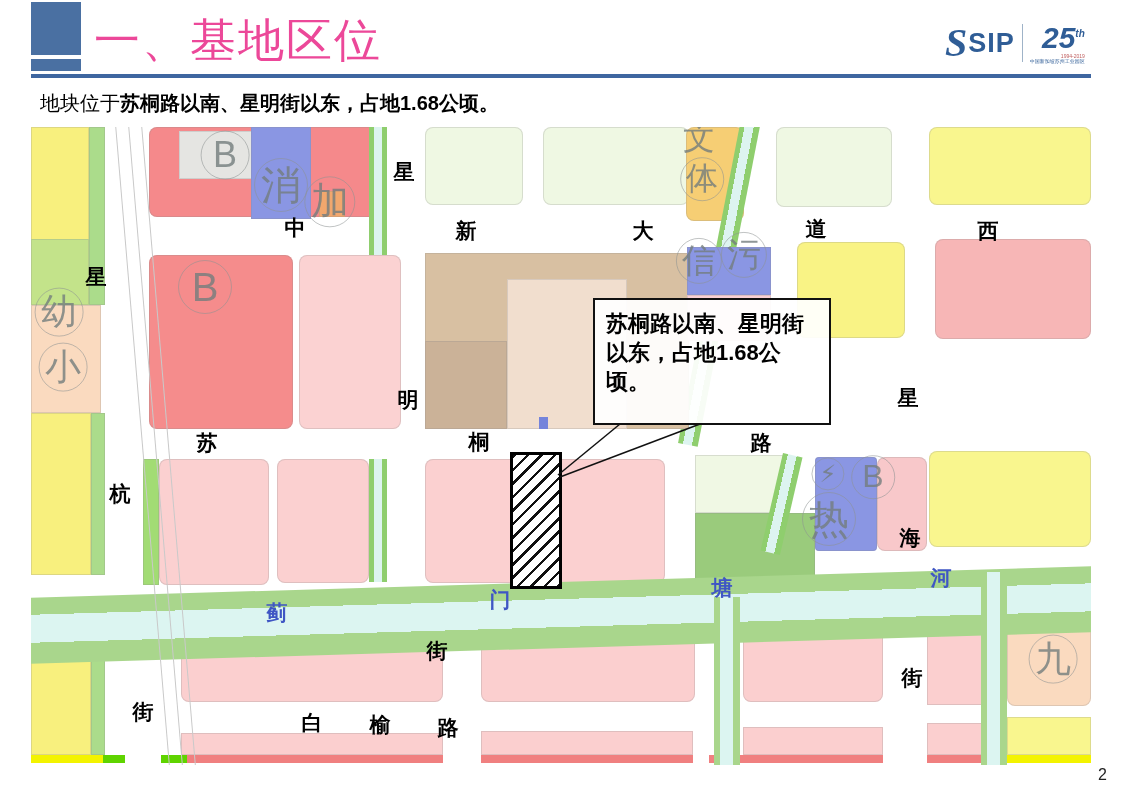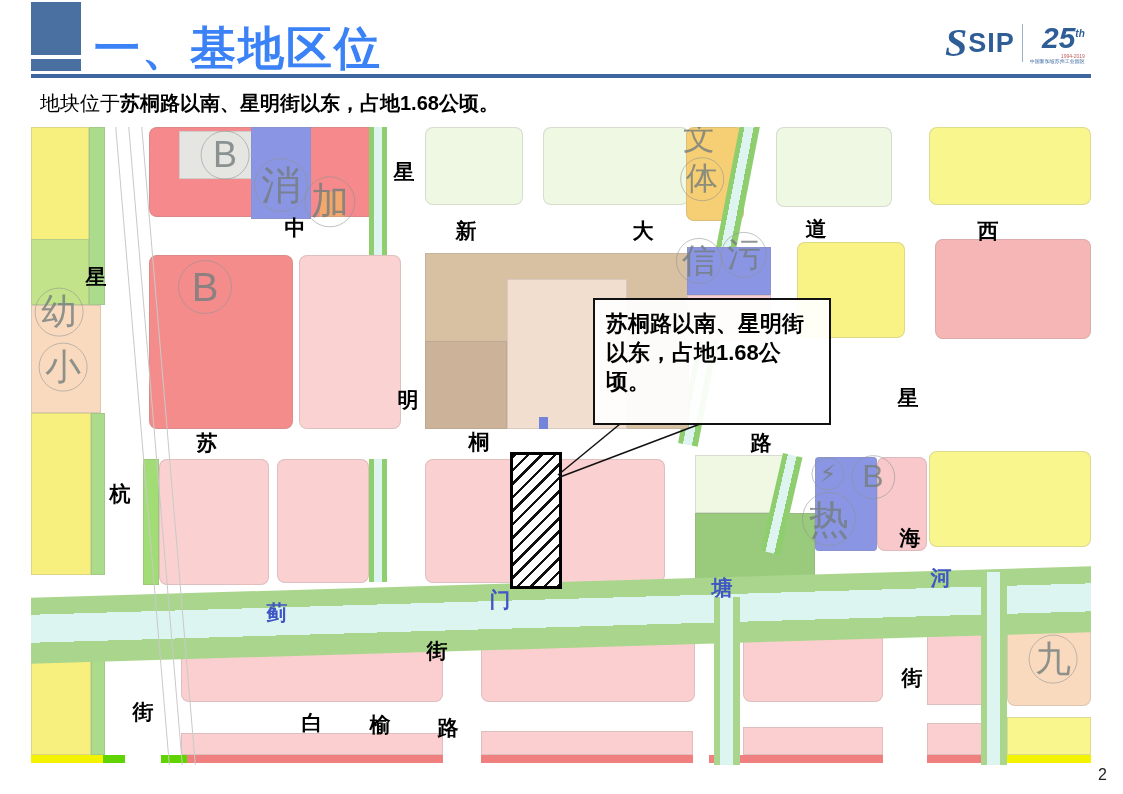--- a/index.html
+++ b/index.html
@@ -2,21 +2,21 @@
 <html><head>
 <meta charset="utf-8">
 <style>
   html,body{margin:0;padding:0;background:#fff;}
   body{font-family:"Liberation Sans","DejaVu Sans",sans-serif;}
   #page{position:relative;width:1123px;height:794px;background:#fff;overflow:hidden;}
 
   
   .deco-sq{position:absolute;left:31px;top:2px;width:50px;height:53px;background:#4A70A2;}
   .deco-bar{position:absolute;left:31px;top:59px;width:50px;height:12px;background:#4A70A2;}
-  .title{position:absolute;left:94px;top:18px;font-size:46px;font-weight:bold;color:#3b82f6;letter-spacing:2px;}
+  .title{position:absolute;left:94px;top:10px;font-size:46px;font-weight:normal;color:#ec4899;letter-spacing:2px;}
   .rule{position:absolute;left:31px;top:74px;width:1060px;height:4px;background:#3E66A0;}
   .logo{position:absolute;left:945px;top:18px;width:150px;height:50px;display:flex;align-items:center;color:#2F5D96;}
   .logo .swoosh{font-size:40px;font-weight:bold;font-style:italic;font-family:"Liberation Serif",serif;line-height:1;margin-right:1px;}
   .logo .sip{font-size:27px;font-weight:bold;letter-spacing:1px;}
   .logo .div{width:1px;height:38px;background:#9FB3C8;margin:0 7px;}
   .anniv{display:flex;flex-direction:column;align-items:flex-end;line-height:1;}
   .anniv .n25{font-size:30px;font-weight:bold;font-style:italic;}
   .anniv .n25 sup{font-size:10px;}
   .anniv .yrs{font-size:5px;color:#C06060;margin-top:1px;}
   .anniv .org{font-size:5px;color:#2F5D96;}

